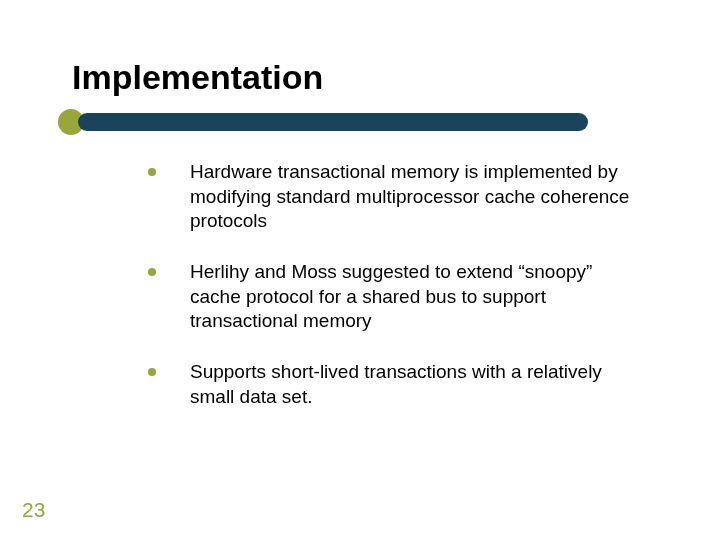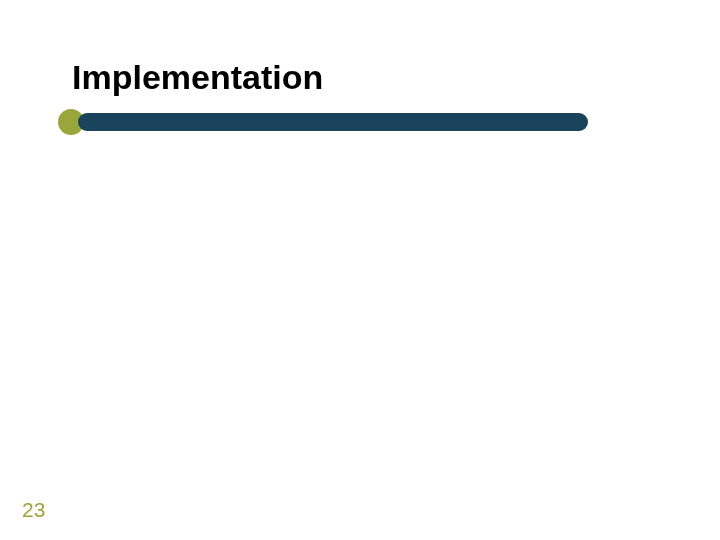--- a/index.html
+++ b/index.html
@@ -82,20 +82,32 @@
 
 <div class="slide">
 
   <div class="title">Implementation</div>
 
   <div class="accent-dot"></div>
   <div class="accent-bar"></div>
 
   <div class="bullets">
 
+    <div class="bullet">
+      <div class="dot"></div>
+      <div class="text">Hardware transactional memory is implemented by modifying standard multiprocessor cache coherence protocols</div>
+    </div>
 
+    <div class="bullet">
+      <div class="dot"></div>
+      <div class="text">Herlihy and Moss suggested to extend “snoopy” cache protocol for a shared bus to support transactional memory</div>
+    </div>
 
+    <div class="bullet">
+      <div class="dot"></div>
+      <div class="text">Supports short-lived transactions with a relatively small data set.</div>
+    </div>
 
   </div>
 
   <div class="page-num">23</div>
 
 </div>
 
 </body></html>

